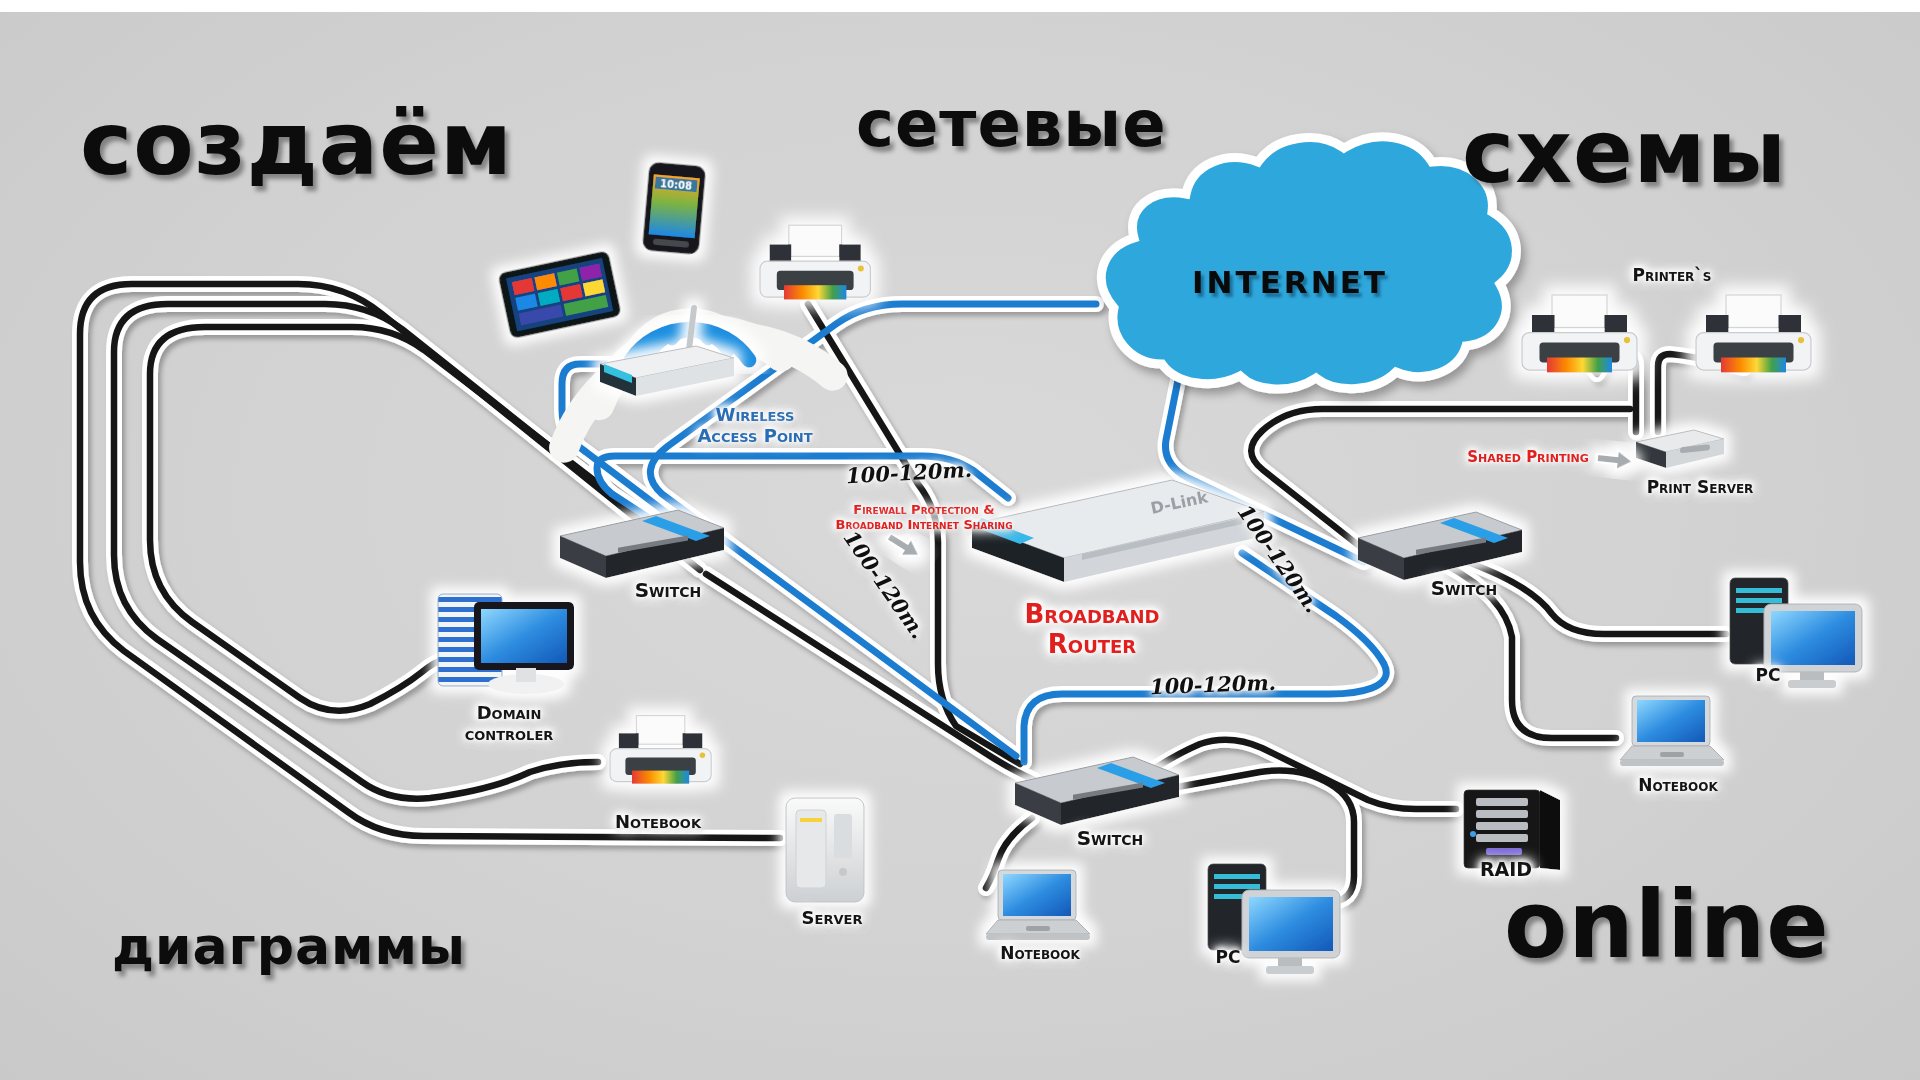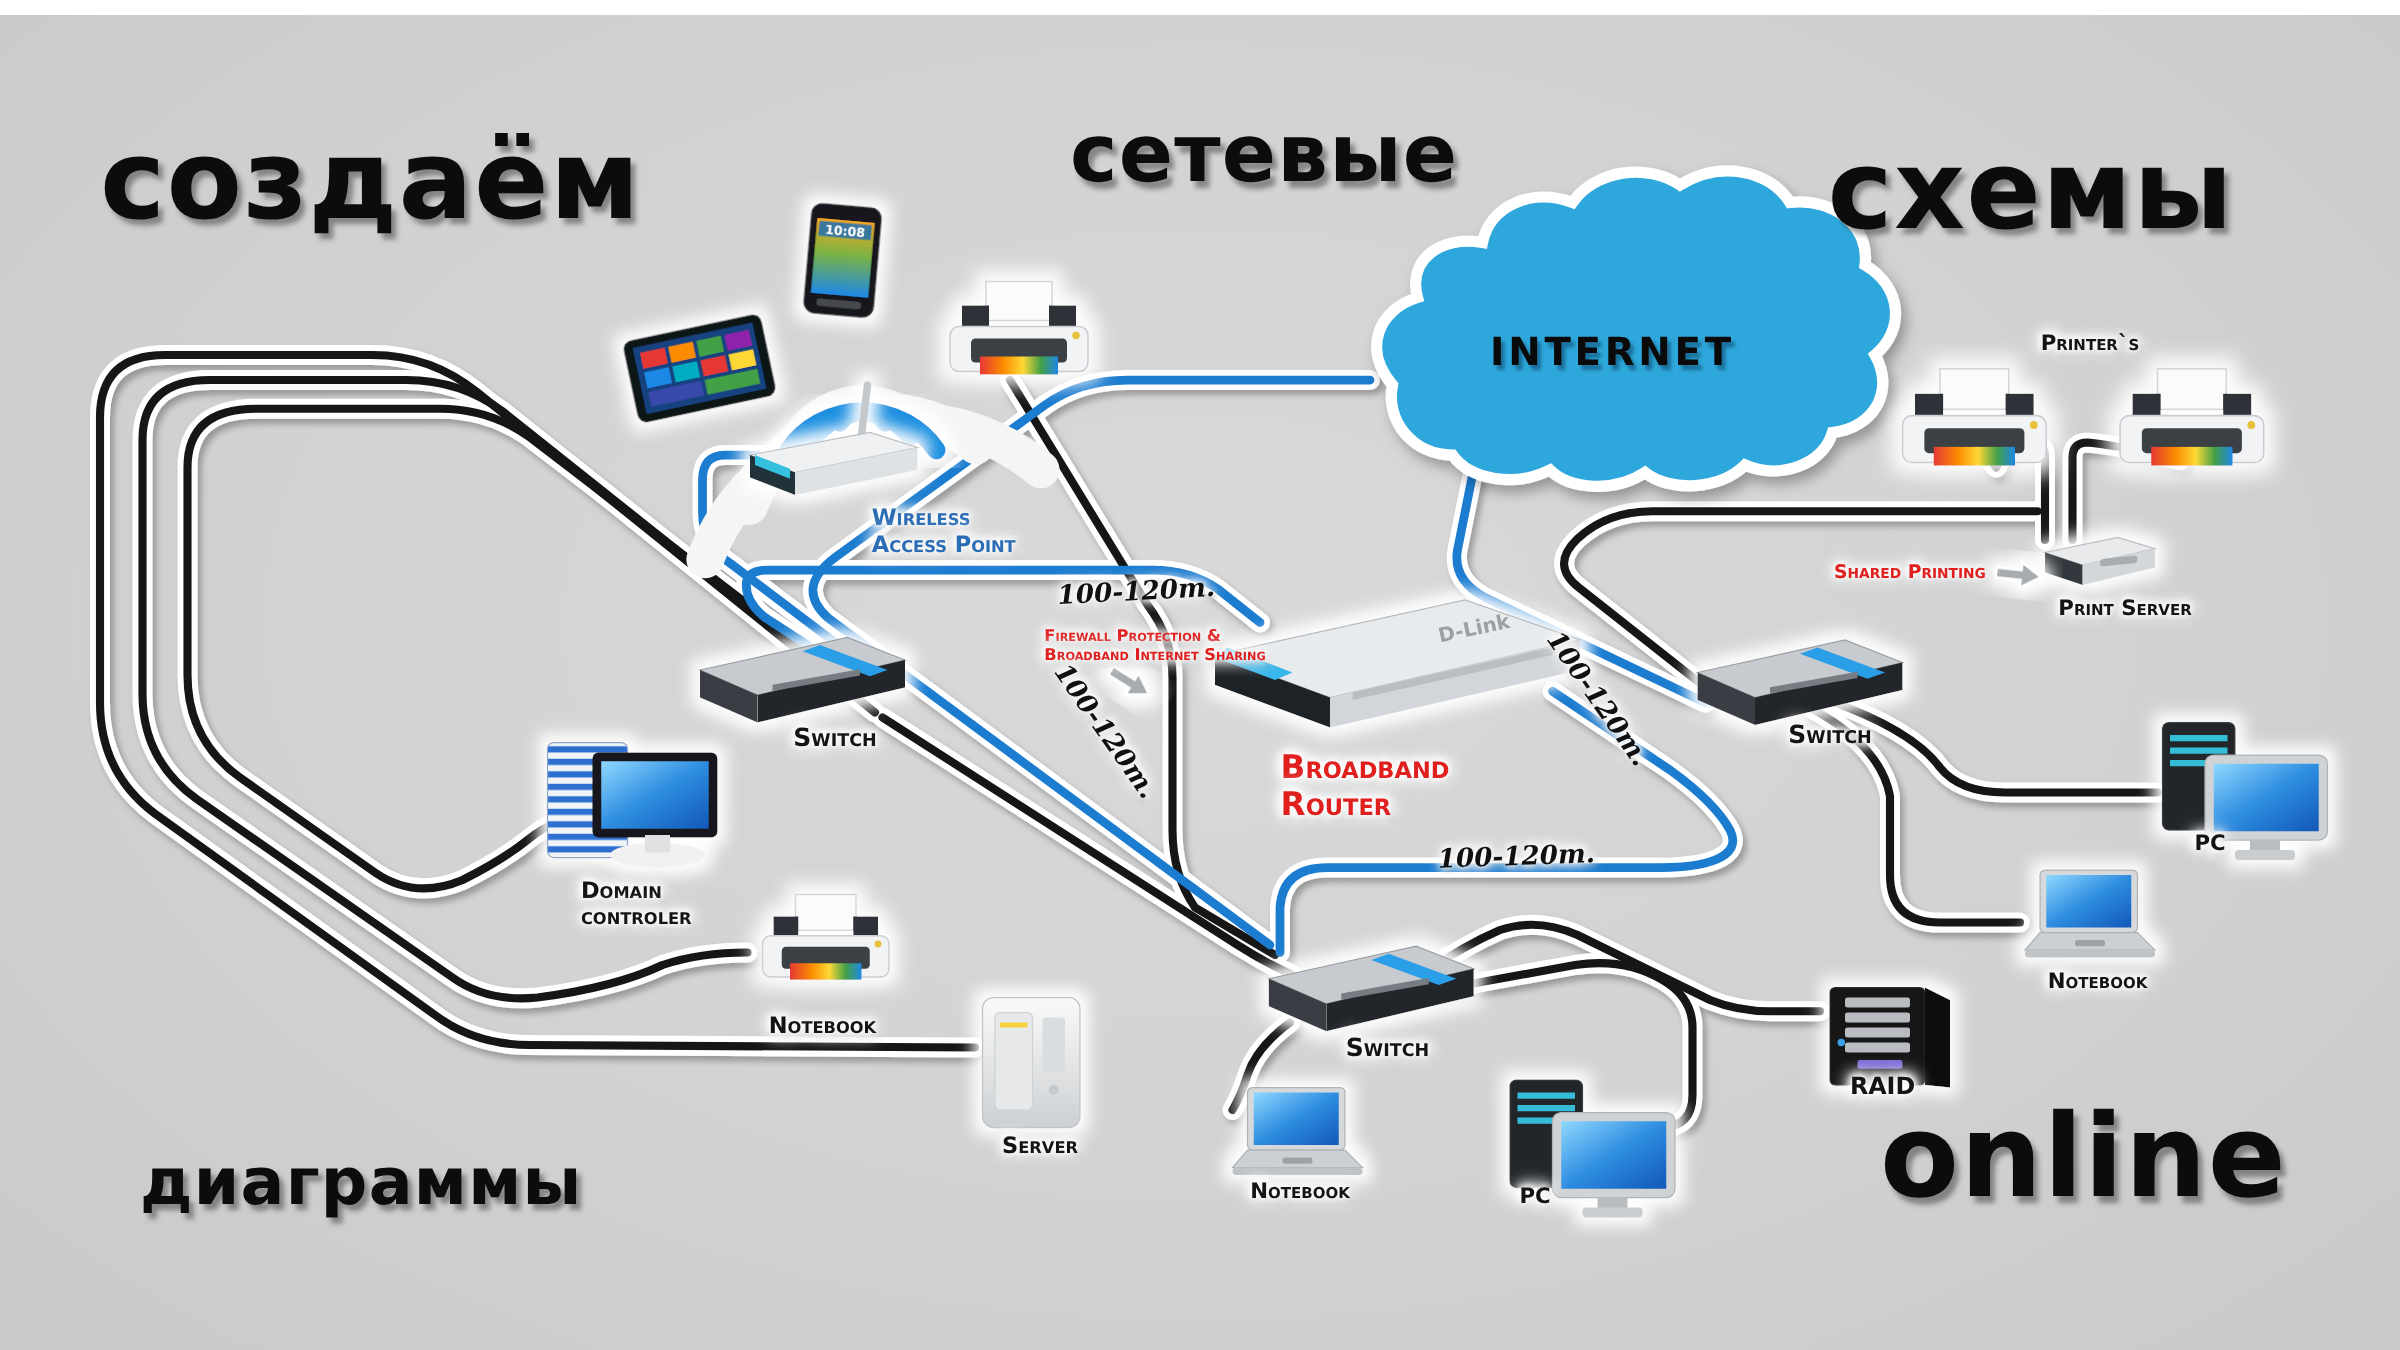--- a/index.html
+++ b/index.html
@@ -10,21 +10,21 @@
     margin-top:12px;
   }
   #netsvg{position:absolute;left:0;top:0;}
   .headline{
     position:absolute;font-weight:800;color:#0c0c0c;letter-spacing:1px;
     text-shadow:4px 5px 4px rgba(70,70,70,.55);line-height:1;white-space:nowrap;
     font-family:"DejaVu Sans", sans-serif;
   }
   .lbl{
     position:absolute;transform:translate(-50%,-50%);
-    font-weight:700;font-variant:small-caps;color:#141414;
+    font-weight:700;font-variant:small-caps;color:#141414;text-align:center;
     line-height:1.15;white-space:nowrap;
     text-shadow:0 0 5px #fff,0 0 6px #fff,0 0 9px #fff,0 0 10px #fff,0 0 14px #fff,
                 0 0 16px #fff,0 0 18px #fff,2px 3px 5px rgba(0,0,0,.28);
   }
   .lbl span{display:block;}
   .red{color:#e0201f;}
   .blue{color:#2a6db5;}
   .dist{
     position:absolute;transform-origin:center;
     font-family:"DejaVu Serif", serif;font-style:italic;font-weight:700;

